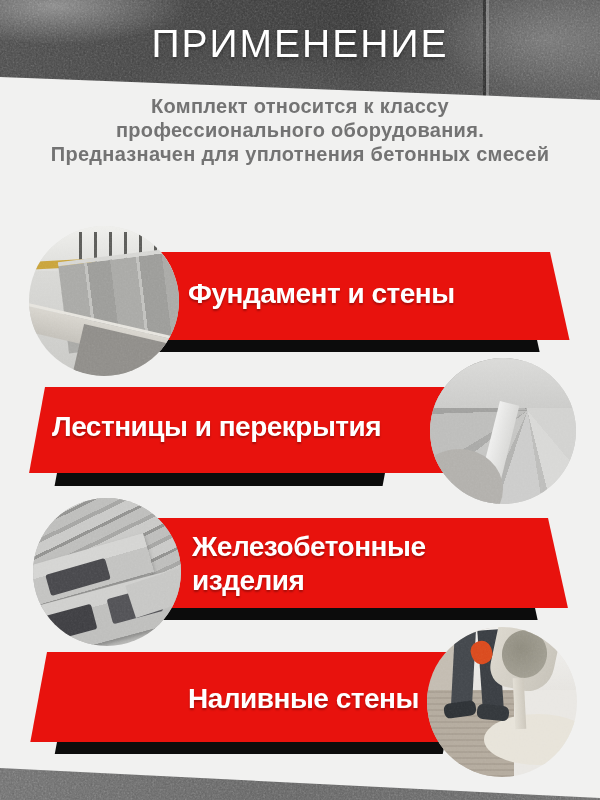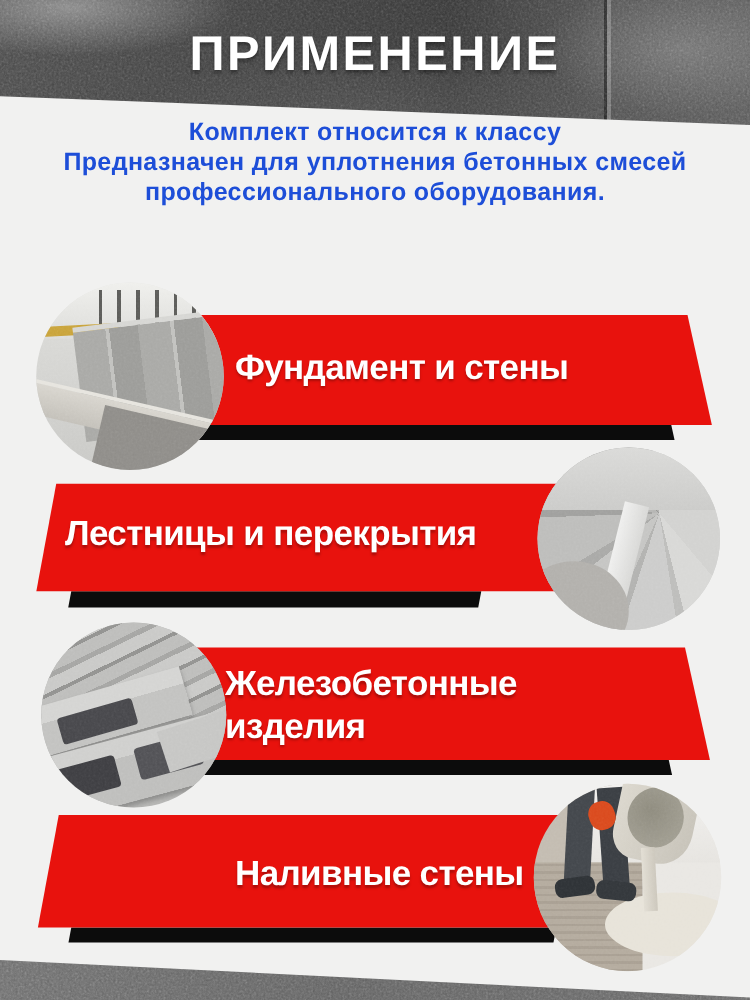--- a/index.html
+++ b/index.html
@@ -16,27 +16,27 @@
     background:
       linear-gradient(90deg, transparent 0 483px, rgba(0,0,0,.45) 483px 486px, rgba(255,255,255,.22) 486px 489px, transparent 489px),
       radial-gradient(ellipse 190px 55px at 55px 6px, rgba(190,190,190,.55), transparent 70%),
       radial-gradient(ellipse 150px 70px at 545px 40px, rgba(165,165,165,.38), transparent 75%),
       radial-gradient(ellipse 260px 90px at 300px 100px, rgba(120,120,120,.30), transparent 72%),
       linear-gradient(90deg,#4c4c4c 0,#404040 35%,#383838 60%,#525252 82%,#5c5c5c 100%);
   }
   .noise-svg{position:absolute;left:0;top:0;mix-blend-mode:soft-light;pointer-events:none;}
   .page-title{
     position:absolute;left:0;top:22px;width:600px;text-align:center;
-    font-size:39px;font-weight:bold;color:#ffffff;letter-spacing:2px;
+    font-size:39px;font-weight:normal;color:#ffffff;letter-spacing:2px;
     text-shadow:0 2px 3px rgba(0,0,0,.35);
   }
   
   .intro{
     position:absolute;left:0;top:94px;width:600px;text-align:center;
-    font-size:20px;line-height:24px;font-weight:bold;color:#1d4ed8;letter-spacing:.3px;
+    font-size:20px;line-height:24px;font-weight:bold;color:#737373;letter-spacing:.3px;
   }
   
   .red-shape{position:absolute;background:#e8120d;transform-origin:0 0;}
   .shadow-bar{position:absolute;background:#0c0c0c;transform-origin:0 0;}
   .skew-r{transform:skewX(12.5deg);}
   .skew-l{transform:skewX(-10.5deg);}
   .banner-label{
     position:absolute;color:#ffffff;font-weight:bold;font-size:28px;line-height:28px;
     letter-spacing:-0.5px;white-space:nowrap;
     text-shadow:0 2px 2px rgba(0,0,0,.28);
@@ -117,22 +117,22 @@
 
   <div class="header-tex">
     <svg class="noise-svg" width="600" height="102">
         <rect width="600" height="102" filter="url(#grainF)" opacity="0.9"></rect>
       </svg>
   </div>
   <div class="page-title">ПРИМЕНЕНИЕ</div>
 
   <div class="intro">
     <div>Комплект относится к классу</div>
+    <div>профессионального оборудования.</div>
     <div>Предназначен для уплотнения бетонных смесей</div>
-    <div>профессионального оборудования.</div>
   </div>
 
   <div class="shadow-bar skew-r" style="left:123px;top:340px;width:414px;height:12px;"></div>
   <div class="red-shape skew-r" style="left:120px;top:252px;width:430px;height:88px;"></div>
   <div class="banner-label" style="left:188px;top:280px;">Фундамент и стены</div>
   <div class="circle c1">
     <div class="c1-sky"></div>
     <div class="c1-posts"></div>
     <div class="c1-beam"></div>
     <div class="c1-wall"></div>
@@ -151,21 +151,21 @@
     <div class="c2-land"></div>
     <div class="c2-edge"></div>
     <div class="c2-low"></div>
     <svg class="noise-svg" width="146" height="146">
         <rect width="146" height="146" filter="url(#grainF)" opacity="0.3"></rect>
       </svg>
   </div>
 
   <div class="shadow-bar skew-r" style="left:130px;top:608px;width:405px;height:12px;"></div>
   <div class="red-shape skew-r" style="left:120px;top:518px;width:428px;height:90px;"></div>
-  <div class="banner-label two-line" style="left:180px;top:530px;">
+  <div class="banner-label two-line" style="left:192px;top:530px;">
     <div>Железобетонные</div>
     <div>изделия</div>
   </div>
   <div class="circle c3">
     <div class="c3-piles"></div>
     <div class="c3-ch1"></div>
     <div class="c3-ch1o"></div>
     <div class="c3-ch2"></div>
     <div class="c3-ch2o1"></div>
     <div class="c3-ch2o2"></div>

